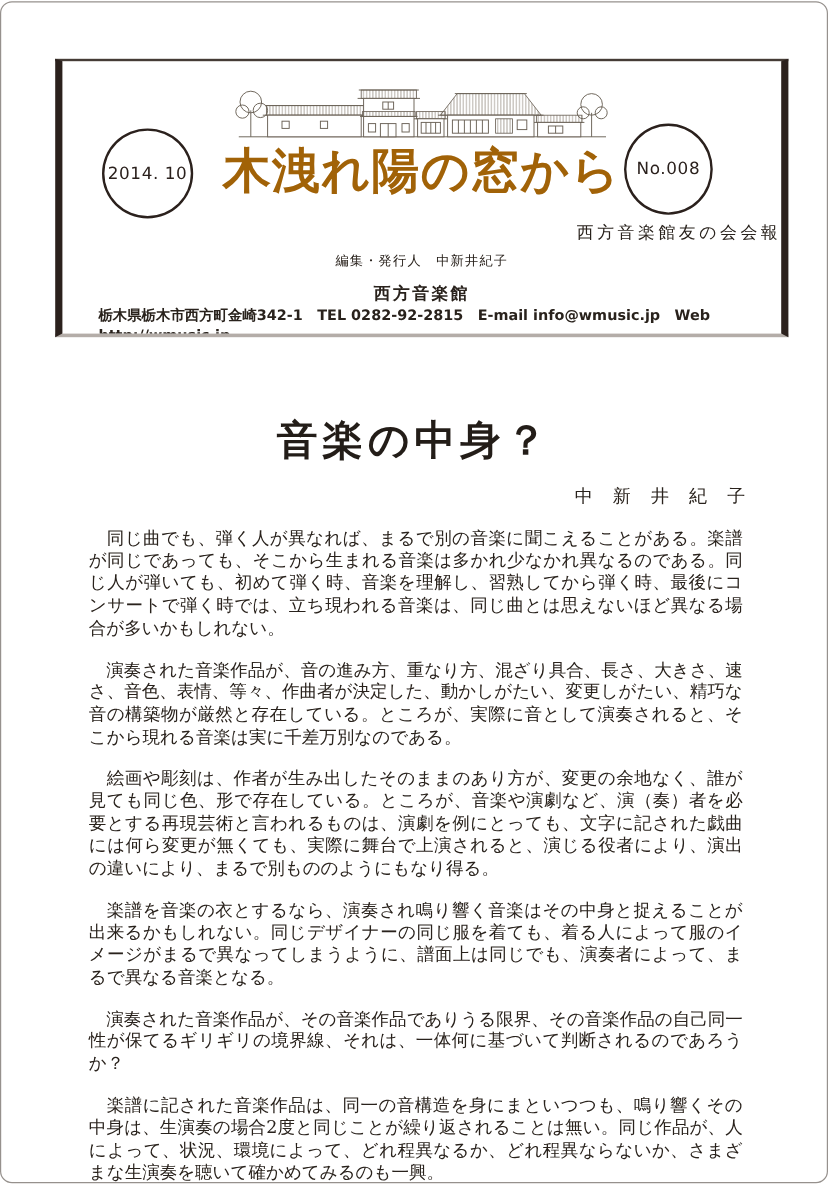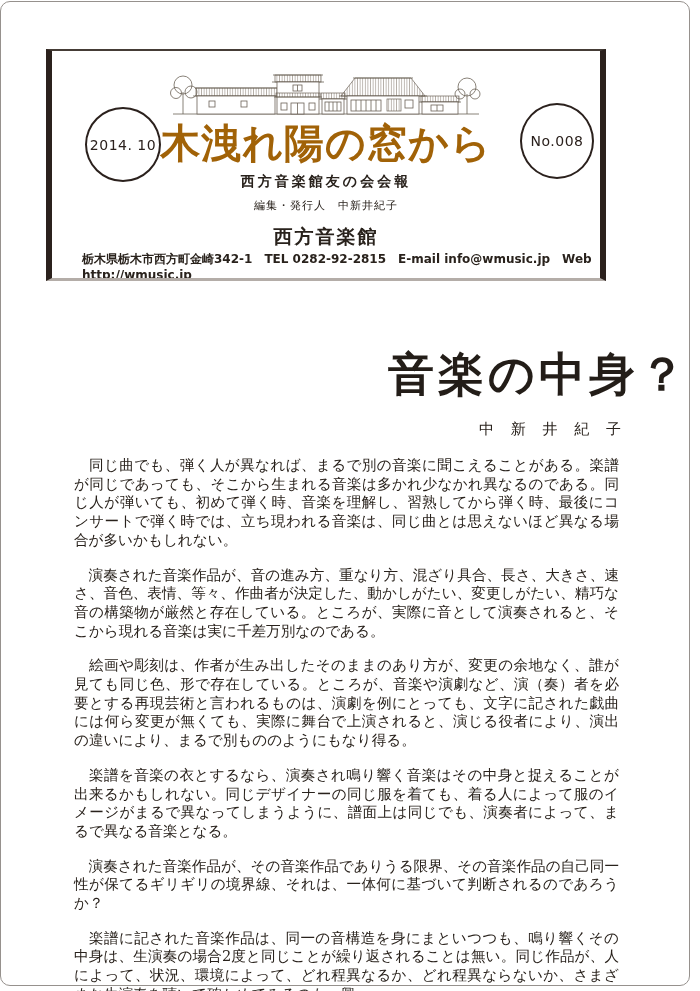--- a/index.html
+++ b/index.html
@@ -7,21 +7,21 @@
     position:relative; width:700px; height:991px; background:#ffffff;
     font-family:"DejaVu Serif","Liberation Serif",serif;
     color:#29221c; overflow:hidden;
   }
   .sheet {
     position:absolute; left:0px; top:1px; width:688px; height:983px;
     border:1px solid #96918d; border-radius:10px; background:#ffffff;
   }
   
   .masthead {
-    position:absolute; left:45px; top:47px; width:560px; height:232px;
+    position:absolute; left:45px; top:47px; width:611px; height:232px;
     box-sizing:border-box; background:#ffffff;
     border-top:2px solid #453c36;
     border-left:6px solid #2b211d;
     border-right:6px solid #2b211d;
     border-bottom:3px solid #b4ada8;
     text-align:center; overflow:hidden;
   }
   .illustration-wrap { margin-top:15px; height:52px; }
   .issue-circle {
     position:absolute; box-sizing:border-box;
@@ -29,35 +29,35 @@
     display:flex; align-items:center; justify-content:center;
     font-family:"DejaVu Sans","Liberation Sans",sans-serif;
     font-size:14px; color:#2b211d; letter-spacing:0.5px;
   }
   .circle-date { left:33px;  top:56px; width:76px; height:75px; }
   .circle-no   { left:468px; top:52px; width:74px; height:76px; }
   .masthead-title {
     margin-top:3px; font-size:40px; font-weight:bold; letter-spacing:1px;
     line-height:44px; color:#a16207;
   }
-  .masthead-subtitle { margin-top:8px; font-size:14px; letter-spacing:3px; font-weight:bold; }
+  .masthead-subtitle { margin-top:20px; font-size:14px; letter-spacing:3px; font-weight:normal;text-align:right; }
   .masthead-editor { margin-top:7px; font-size:11px; letter-spacing:1px; }
   .masthead-org {
-    margin-top:11px; font-size:19px; font-weight:bold; letter-spacing:2px;
+    margin-top:11px; font-size:14px; font-weight:bold; letter-spacing:2px;
     font-family:Liberation Sans, sans-serif;
   }
   .masthead-postal, .masthead-address {
     text-align:left; margin-left:30px;
     font-family:"DejaVu Sans","Liberation Sans",sans-serif; font-weight:bold;
   }
   .masthead-postal { margin-top:4px; font-size:11px; }
   .masthead-address { margin-top:1px; font-size:12px; }
   
   .article-title {
-    margin-top:63px; text-align:right; font-size:46px; font-weight:bold;
+    margin-top:63px; text-align:center; font-size:34px; font-weight:bold;
     letter-spacing:4px; color:#231d18;
   }
   .article-author {
     margin-top:14px; margin-right:62px; text-align:right;
     font-size:15px; letter-spacing:6px;
   }
   .article-body { margin:17px 54px 0 57px; }
   .article-body p {
     margin:16px; font-size:14.6px; line-height:18.7px; text-align:justify;
     font-weight:500;

